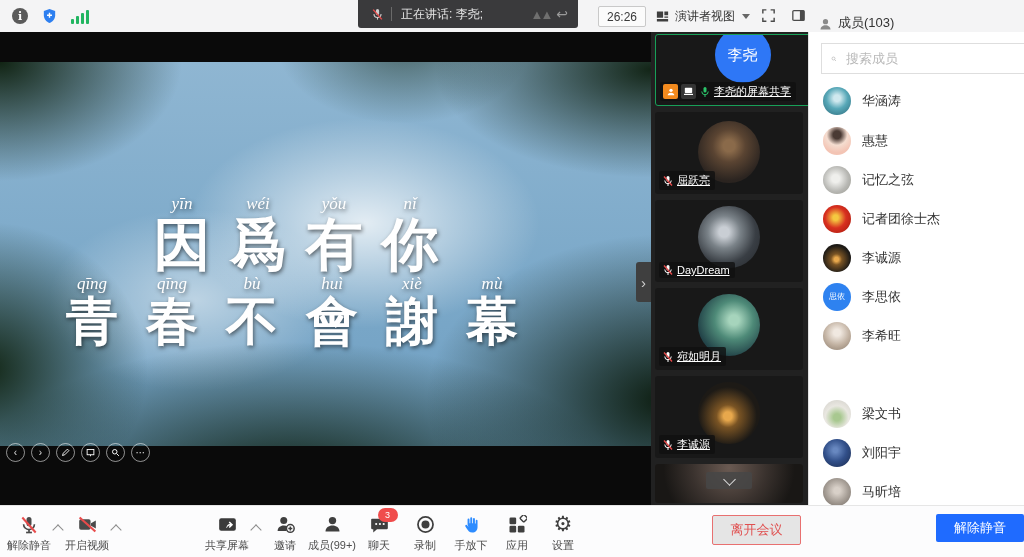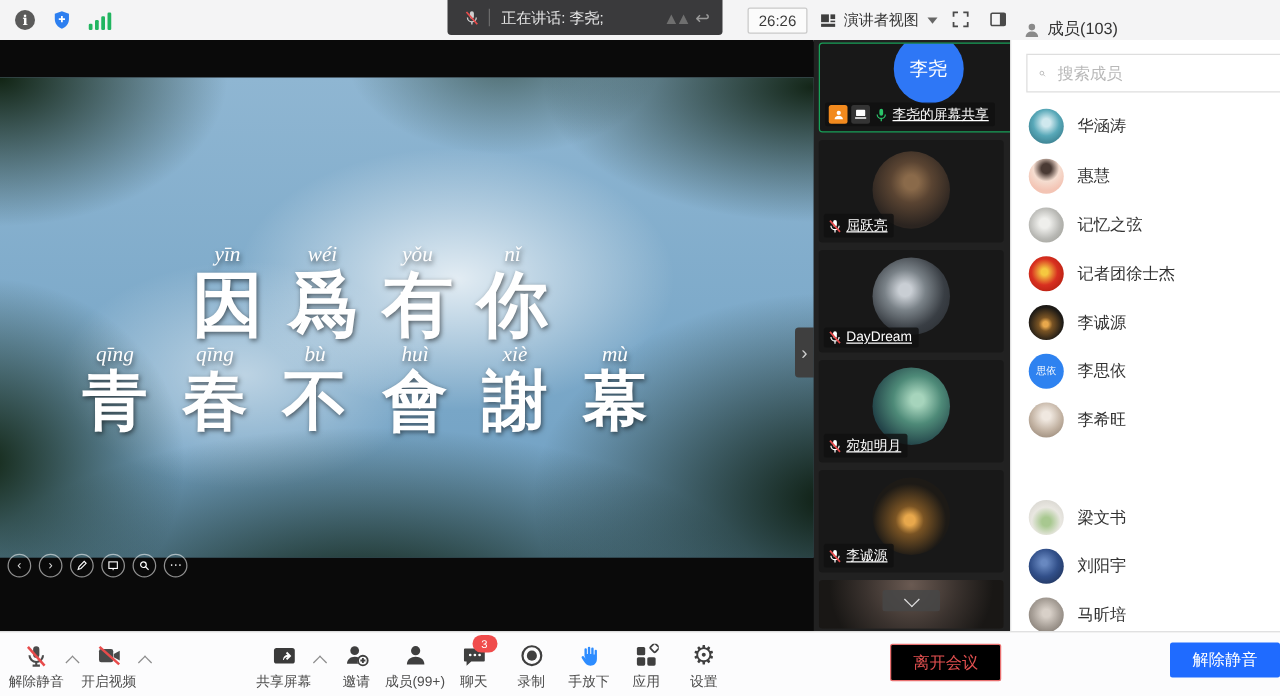--- a/index.html
+++ b/index.html
@@ -118,21 +118,21 @@
   .tb-item{display:flex;flex-direction:column;align-items:center;padding-top:7px;min-width:46px;}
   .tb-item .ic{height:23px;display:flex;align-items:center;justify-content:center;position:relative;}
   .tb-item .lbl{font-size:11px;color:#4c4c4c;margin-top:2px;white-space:nowrap;}
   .caret-up{width:7px;height:7px;border-left:1.5px solid #8c8c8c;border-top:1.5px solid #8c8c8c;
             transform:rotate(45deg);margin:20px 2px 0 2px;}
   .chatbadge{position:absolute;top:-5px;right:-8px;min-width:14px;height:14px;border-radius:8px;
              background:#f04c4c;color:#fff;font-size:9px;display:flex;align-items:center;
              justify-content:center;padding:0 3px;}
   .gear{font-size:21px;color:#3f3f3f;line-height:21px;font-family:"DejaVu Sans",sans-serif;}
   .leave-btn{position:absolute;left:712px;top:9px;width:87px;height:28px;border:1px solid #e87070;
-             border-radius:2px;background:#000000;color:#e04f4f;font-size:13px;display:flex;
+             border-radius:2px;background:#e5e5e5;color:#e04f4f;font-size:13px;display:flex;
              align-items:center;justify-content:center;}
   .unmute-btn{position:absolute;left:936px;top:8px;width:88px;height:28px;background:#1f6bff;
               border-radius:2px;color:#fff;font-size:13px;display:flex;align-items:center;
               justify-content:center;}
 </style>
 </head>
 <body>
 
 <div id="app">
 

